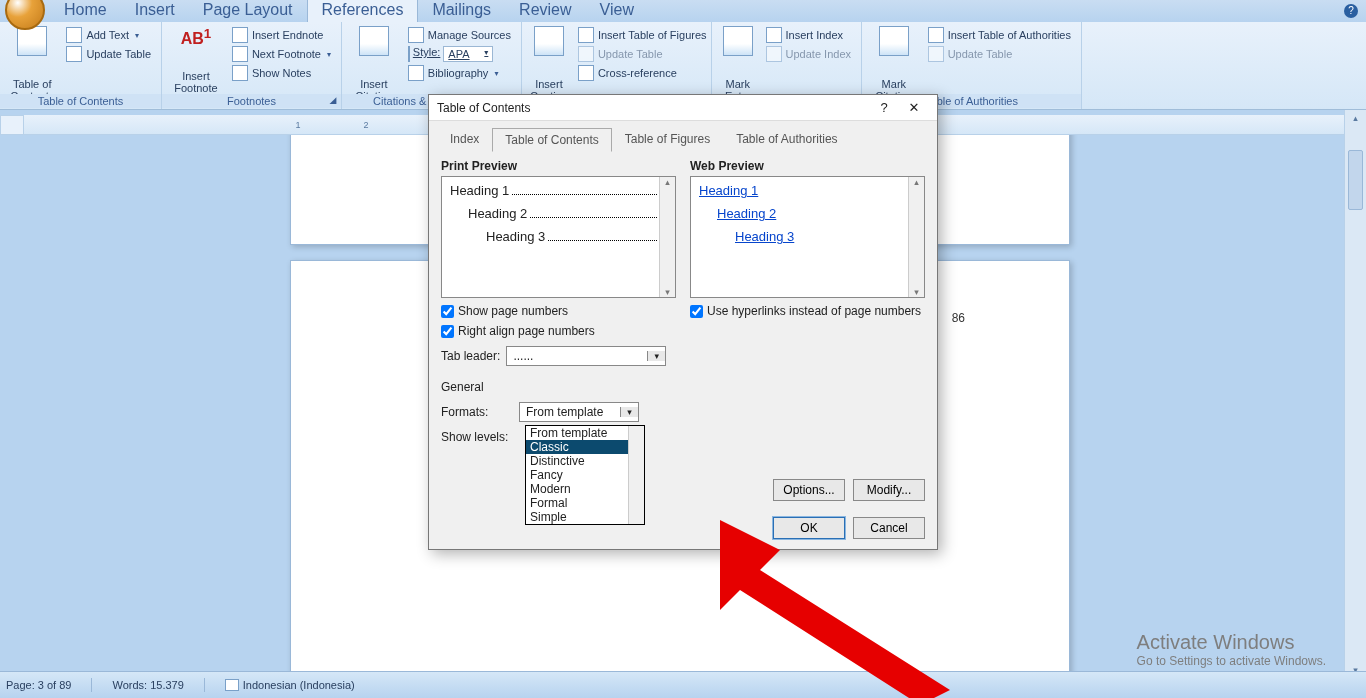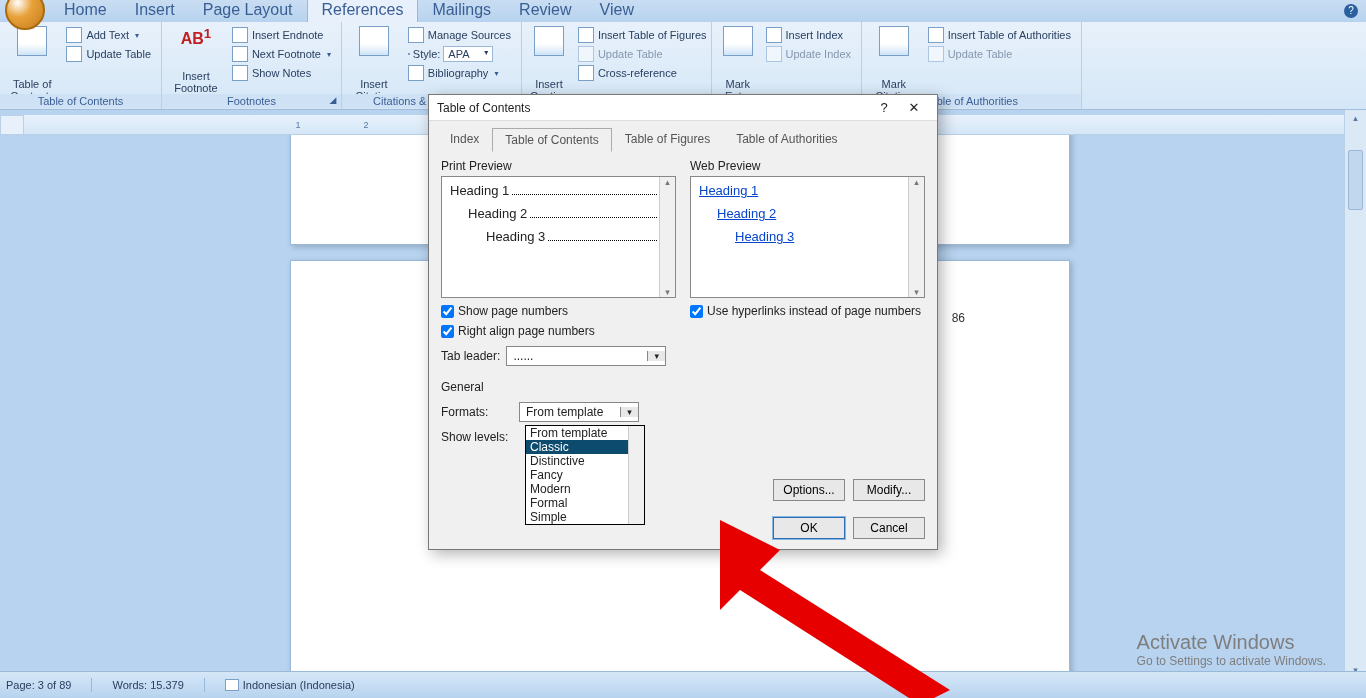--- a/index.html
+++ b/index.html
@@ -20,21 +20,21 @@
 .rgroup-label { position: absolute; bottom: 1px; left: 0; right: 0; text-align: center; font-size: 11px; color: #3a5e94; background: #cfe2f5; padding: 1px 0; }
 .rgroup-body { display: flex; gap: 4px; flex: 1; }
 .big-btn { display: flex; flex-direction: column; align-items: center; justify-content: flex-start; width: 56px; padding: 2px; font-size: 11px; color: #2a4060; text-align: center; cursor: pointer; gap: 20px; }
 .big-btn .ico { width: 30px; height: 30px; margin-bottom: 2px; }
 .small-stack { display: flex; flex-direction: column; gap: 1px; justify-content: flex-start; padding-top: 2px; }
 .small-btn { display: flex; align-items: center; gap: 4px; font-size: 11px; color: #2a4060; padding: 1px 4px; cursor: pointer; white-space: nowrap; }
 .small-btn .ico { width: 16px; height: 16px; }
 .dd-arrow::after { content: "▾"; font-size: 8px; margin-left: 2px; color: #3a5e94; }
 .dialog-launcher { position: absolute; right: 2px; bottom: 2px; width: 12px; height: 12px; font-size: 9px; color: #3a5e94; text-align: center; }
 
-.style-combo { display: flex; align-items: center; gap: 3px; font-size: 11px; color: #2a4060; padding: 1px 4px; }
+.style-combo { display: flex; gap: 3px; font-size: 11px; color: #2a4060; padding: 1px 4px; text-decoration: underline; }
 .style-combo .combo { border: 1px solid #9bb7d4; background: #fff; padding: 1px 4px; width: 50px; font-size: 11px; display: inline-flex; justify-content: space-between; }
 
 
 .ruler-corner { position: absolute; top: 115px; left: 0; width: 24px; height: 20px; background: #e8f1fb; border: 1px solid #b8d1e9; }
 .ruler-h { position: absolute; top: 115px; left: 24px; right: 22px; height: 20px; background: linear-gradient(to bottom, #e8f1fb, #d5e7f7); border-bottom: 1px solid #b8d1e9; font-size: 9px; color: #5a7aa0; padding-left: 270px; display: flex; align-items: center; gap: 60px; }
 .ruler-h span { display: inline-block; width: 8px; text-align: center; }
 .vscroll { position: absolute; top: 110px; right: 0; width: 22px; bottom: 20px; background: #dbe8f5; border-left: 1px solid #b8d1e9; }
 .vscroll .thumb { position: absolute; top: 40px; left: 3px; right: 3px; height: 60px; background: #c2d6ec; border: 1px solid #9ab8d8; border-radius: 2px; }
 .vscroll .arrow { position: absolute; left: 0; right: 0; height: 16px; background: #dbe8f5; text-align: center; font-size: 9px; color: #5a7aa0; line-height: 16px; }
 
@@ -49,21 +49,21 @@
 .dialog { position: absolute; top: 94px; left: 428px; width: 510px; height: 456px; background: #f0f0f0; border: 1px solid #777; box-shadow: 4px 4px 14px rgba(0,0,0,0.3); z-index: 20; font-size: 12px; color: #222; }
 .dialog-titlebar { height: 26px; background: #fff; display: flex; align-items: center; padding: 0 8px; border-bottom: 1px solid #ddd; }
 .dialog-titlebar .title { flex: 1; font-size: 12px; }
 .dialog-titlebar .tbtn { width: 30px; text-align: center; font-size: 13px; cursor: pointer; }
 .dialog-tabs { display: flex; padding: 6px 8px 0 8px; gap: 0; }
 .dtab { padding: 4px 12px; font-size: 12px; color: #555; border: 1px solid transparent; cursor: pointer; }
 .dtab.active { background: #f0f0f0; border: 1px solid #aaa; border-bottom: 1px solid #f0f0f0; position: relative; top: 1px; }
 .dialog-body { padding: 8px 12px; }
 .preview-row { display: flex; gap: 14px; }
 .preview-col { flex: 1; }
-.preview-label { font-size: 12px; margin-bottom: 3px; }
+.preview-label { font-size: 12px; margin-bottom: 3px; font-weight: bold; }
 .preview-box { border: 1px solid #888; background: #fff; height: 122px; padding: 6px 8px; font-size: 13px; position: relative; overflow: hidden; }
 .preview-box .sb { position: absolute; right: 0; top: 0; bottom: 0; width: 16px; background: #f0f0f0; border-left: 1px solid #ccc; }
 .preview-box .sb::before { content: "▴"; position: absolute; top: 0; left: 0; right: 0; text-align: center; font-size: 9px; color: #777; }
 .preview-box .sb::after { content: "▾"; position: absolute; bottom: 0; left: 0; right: 0; text-align: center; font-size: 9px; color: #777; }
 .pp-line { display: flex; margin-bottom: 8px; }
 .pp-line .lbl { white-space: nowrap; }
 .pp-line .dots { flex: 1; border-bottom: 1px dotted #000; margin: 0 3px 3px 3px; }
 .pp-line.i1 { padding-left: 18px; }
 .pp-line.i2 { padding-left: 36px; }
 .wp-link { color: #0645cc; text-decoration: underline; display: block; margin-bottom: 8px; cursor: pointer; }

